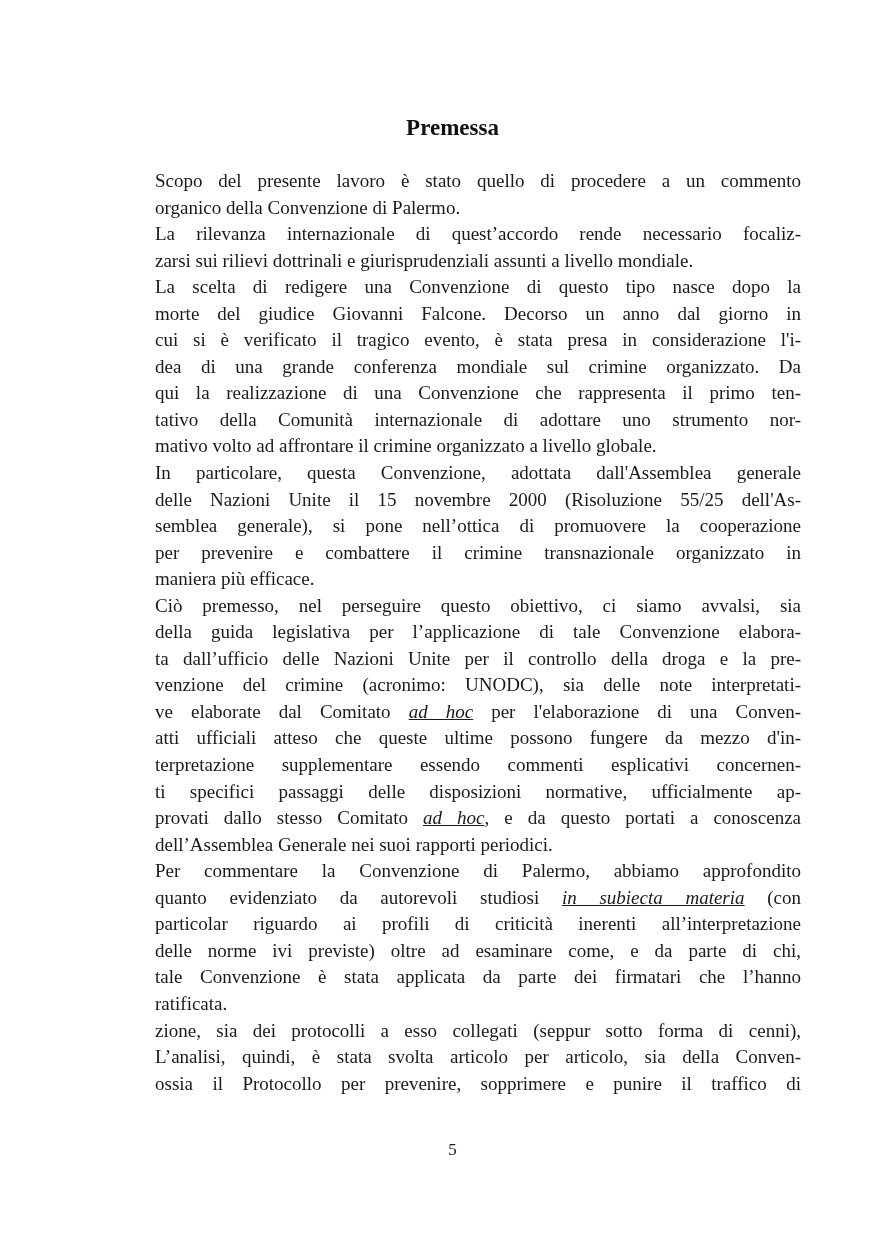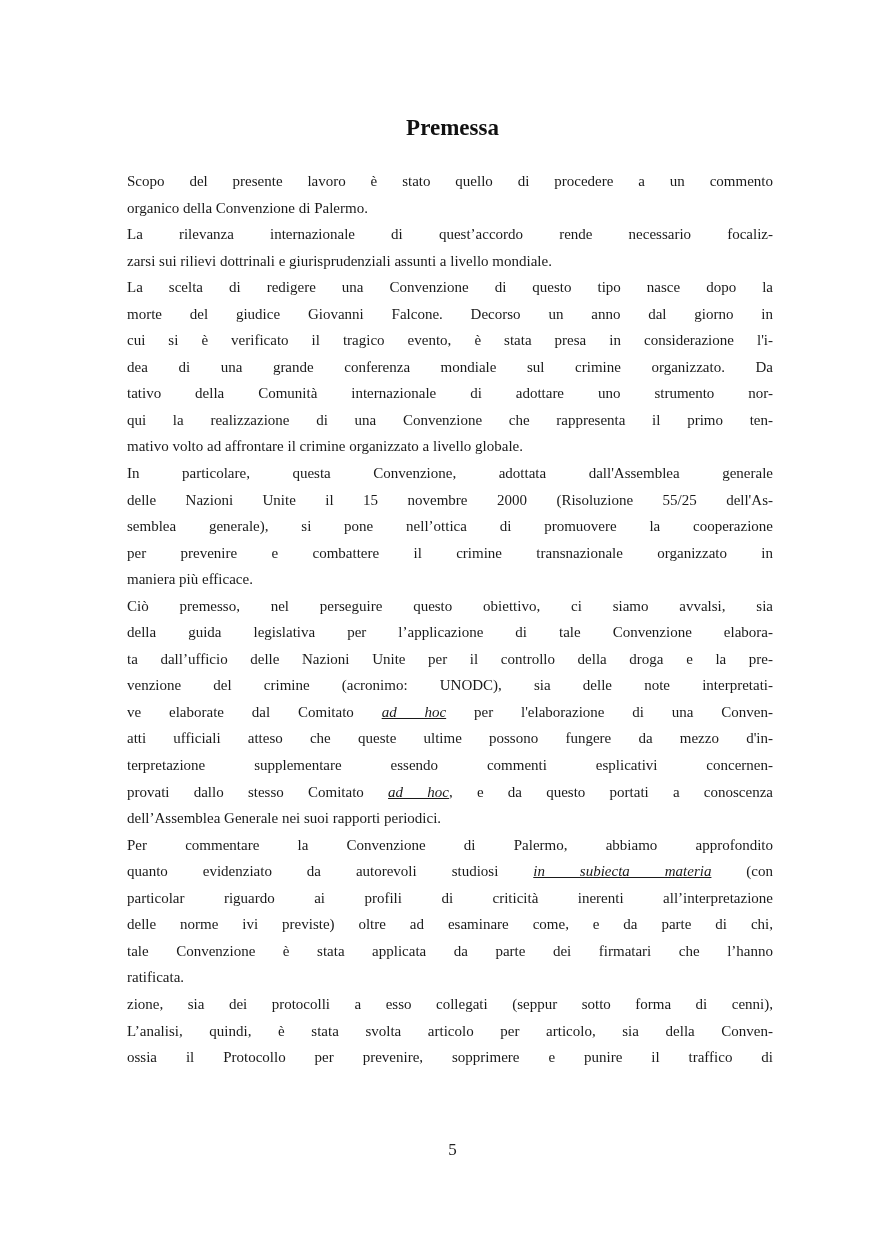--- a/index.html
+++ b/index.html
@@ -9,22 +9,22 @@
     background: #ffffff; color: #1a1a1a;
     font-family: "Liberation Serif", "DejaVu Serif", serif;
     margin-left: 15px;
   }
   .title {
     position: absolute; top: 113px; left: 0; width: 875px;
     text-align: center; font-weight: bold; font-size: 23px;
     line-height: 30px; color: #111;
   }
   .body {
-    position: absolute; left: 112px; top: 168px; width: 646px;
-    font-size: 15px; line-height: 26.55px;
+    position: absolute; left: 140px; top: 168px; width: 646px;
+    font-size: 19px; line-height: 26.55px;
   }
   .line {
     display: block; height: 26.55px; white-space: nowrap;
     text-align: justify; text-align-last: justify;
   }
   .line.last { text-align: right; text-align-last: left; }
   .line i { font-style: italic; text-decoration: underline; }
   .pageno {
     position: absolute; top: 1139px; left: 0; width: 875px;
     text-align: center; font-size: 17px; line-height: 22px; color: #222;
@@ -42,39 +42,40 @@
       </div>
       <div>
         <span class="line"><span>La rilevanza internazionale di quest’accordo rende necessario focaliz-</span></span>
         <span class="line last"><span>zarsi sui rilievi dottrinali e giurisprudenziali assunti a livello mondiale.</span></span>
       </div>
       <div>
         <span class="line"><span>La scelta di redigere una Convenzione di questo tipo nasce dopo la</span></span>
         <span class="line"><span>morte del giudice Giovanni Falcone. Decorso un anno dal giorno in</span></span>
         <span class="line"><span>cui si è verificato il tragico evento, è stata presa in considerazione l'i-</span></span>
         <span class="line"><span>dea di una grande conferenza mondiale sul crimine organizzato. Da</span></span>
+        <span class="line"><span>qui la realizzazione di una Convenzione che rappresenta il primo ten-</span></span>
         <span class="line"><span>tativo della Comunità internazionale di adottare uno strumento nor-</span></span>
-        <span class="line"><span>qui la realizzazione di una Convenzione che rappresenta il primo ten-</span></span>
         <span class="line last"><span>mativo volto ad affrontare il crimine organizzato a livello globale.</span></span>
       </div>
       <div>
         <span class="line"><span>In particolare, questa Convenzione, adottata dall'Assemblea generale</span></span>
         <span class="line"><span>delle Nazioni Unite il 15 novembre 2000 (Risoluzione 55/25 dell'As-</span></span>
         <span class="line"><span>semblea generale), si pone nell’ottica di promuovere la cooperazione</span></span>
         <span class="line"><span>per prevenire e combattere il crimine transnazionale organizzato in</span></span>
         <span class="line last"><span>maniera più efficace.</span></span>
       </div>
       <div>
         <span class="line"><span>Ciò premesso, nel perseguire questo obiettivo, ci siamo avvalsi, sia</span></span>
         <span class="line"><span>della guida legislativa per l’applicazione di tale Convenzione elabora-</span></span>
         <span class="line"><span>ta dall’ufficio delle Nazioni Unite per il controllo della droga e la pre-</span></span>
         <span class="line"><span>venzione del crimine (acronimo: UNODC), sia delle note interpretati-</span></span>
         <span class="line"><span>ve elaborate dal Comitato </span><i>ad hoc</i><span> per l'elaborazione di una Conven-</span></span>
         <span class="line"><span>atti ufficiali atteso che queste ultime possono fungere da mezzo d'in-</span></span>
         <span class="line"><span>terpretazione supplementare essendo commenti esplicativi concernen-</span></span>
+        <span class="line"><span>ti specifici passaggi delle disposizioni normative, ufficialmente ap-</span></span>
         <span class="line"><span>provati dallo stesso Comitato </span><i>ad hoc</i><span>, e da questo portati a conoscenza</span></span>
         <span class="line last"><span>dell’Assemblea Generale nei suoi rapporti periodici.</span></span>
       </div>
       <div>
         <span class="line"><span>Per commentare la Convenzione di Palermo, abbiamo approfondito</span></span>
         <span class="line"><span>quanto evidenziato da autorevoli studiosi </span><i>in subiecta materia</i><span> (con</span></span>
         <span class="line"><span>particolar riguardo ai profili di criticità inerenti all’interpretazione</span></span>
         <span class="line"><span>delle norme ivi previste) oltre ad esaminare come, e da parte di chi,</span></span>
         <span class="line"><span>tale Convenzione è stata applicata da parte dei firmatari che l’hanno</span></span>
         <span class="line last"><span>ratificata.</span></span>

